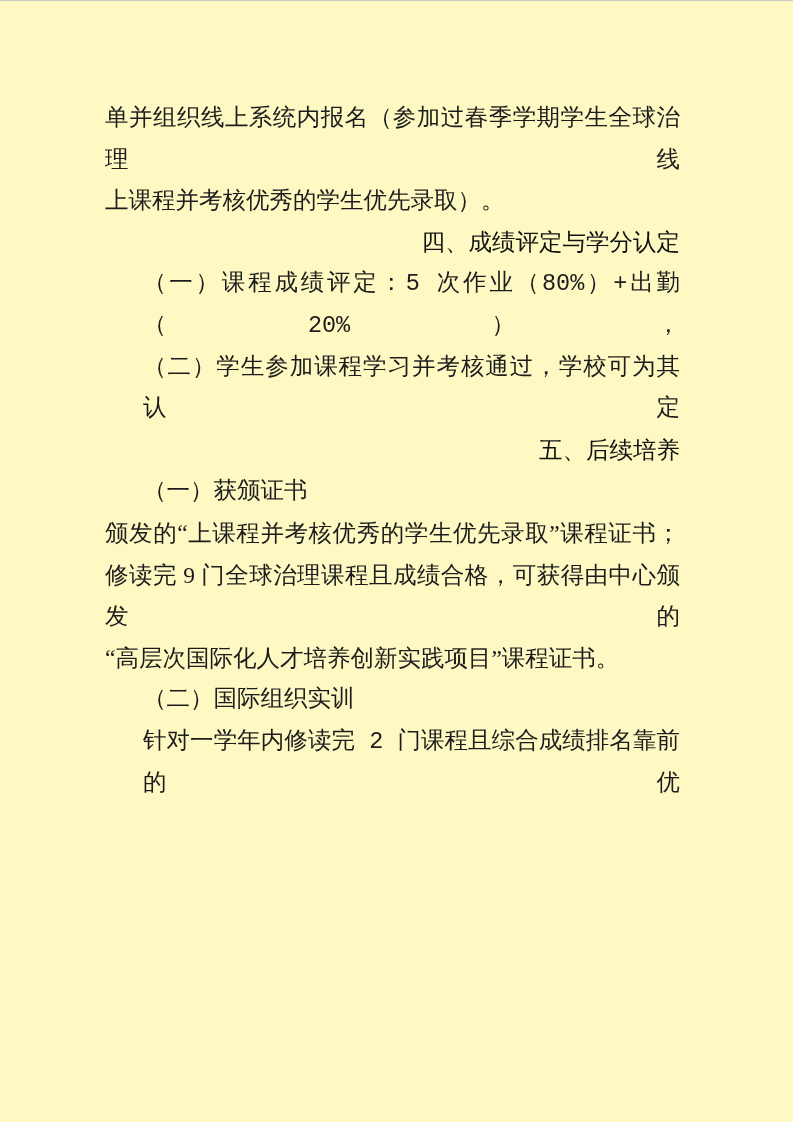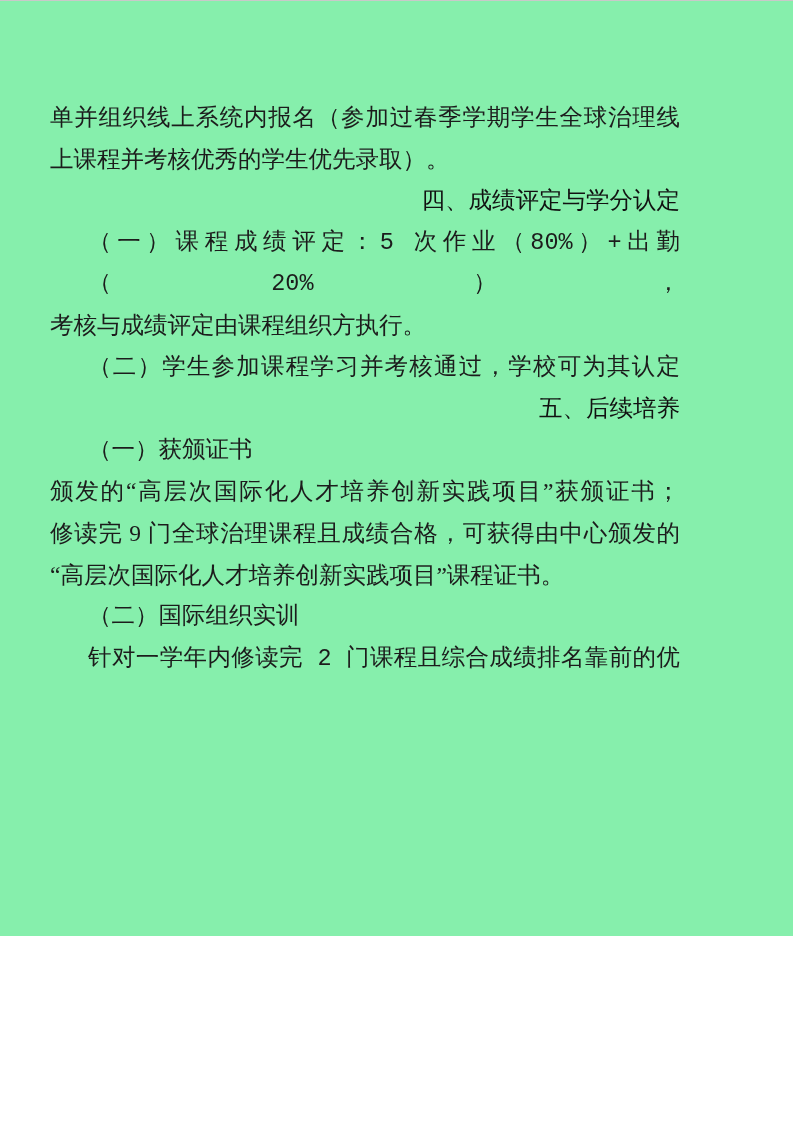--- a/index.html
+++ b/index.html
@@ -3,24 +3,24 @@
 <meta charset="utf-8">
 <style>
   html, body {
     margin: 0;
     padding: 0;
     background: #ffffff;
   }
   .page {
     position: relative;
     width: 793px;
-    height: 936px;
-    background: #86efac;
+    height: 1122px;
+    background: #fef9c3;
     box-sizing: border-box;
-    padding: 96px 113px 0 50px;
+    padding: 96px 113px 0 105px;
     overflow: hidden;
     font-family: "Liberation Serif", "DejaVu Serif", serif;
     border-top: 1px solid #c9c9c9;
   }
   .line {
     font-size: 23.5px;
     line-height: 41.6px;
     color: #1c1c1c;
     text-align: left;
     min-height: 41.6px;
@@ -43,23 +43,22 @@
 </style>
 </head>
 <body>
 
 <div class="page">
   <div>
       <div class="line body justify">单并组织线上系统内报名（参加过春季学期学生全球治理线</div>
       <div class="line body">上课程并考核优秀的学生优先录取）。</div>
       <div class="line heading indent">四、成绩评定与学分认定</div>
       <div class="line body indent justify">（一）课程成绩评定：5 次作业（80%）+出勤（20%），</div>
-      <div class="line body">考核与成绩评定由课程组织方执行。</div>
       <div class="line body indent justify">（二）学生参加课程学习并考核通过，学校可为其认定</div>
       <div class="line heading indent">五、后续培养</div>
       <div class="line body indent">（一）获颁证书</div>
-      <div class="line body justify">颁发的“高层次国际化人才培养创新实践项目”获颁证书；</div>
+      <div class="line body justify">颁发的“上课程并考核优秀的学生优先录取”课程证书；</div>
       <div class="line body justify">修读完 9 门全球治理课程且成绩合格，可获得由中心颁发的</div>
       <div class="line body">“高层次国际化人才培养创新实践项目”课程证书。</div>
       <div class="line body indent">（二）国际组织实训</div>
       <div class="line body indent justify">针对一学年内修读完 2 门课程且综合成绩排名靠前的优</div>
     </div>
 </div>
 
 </body></html>

